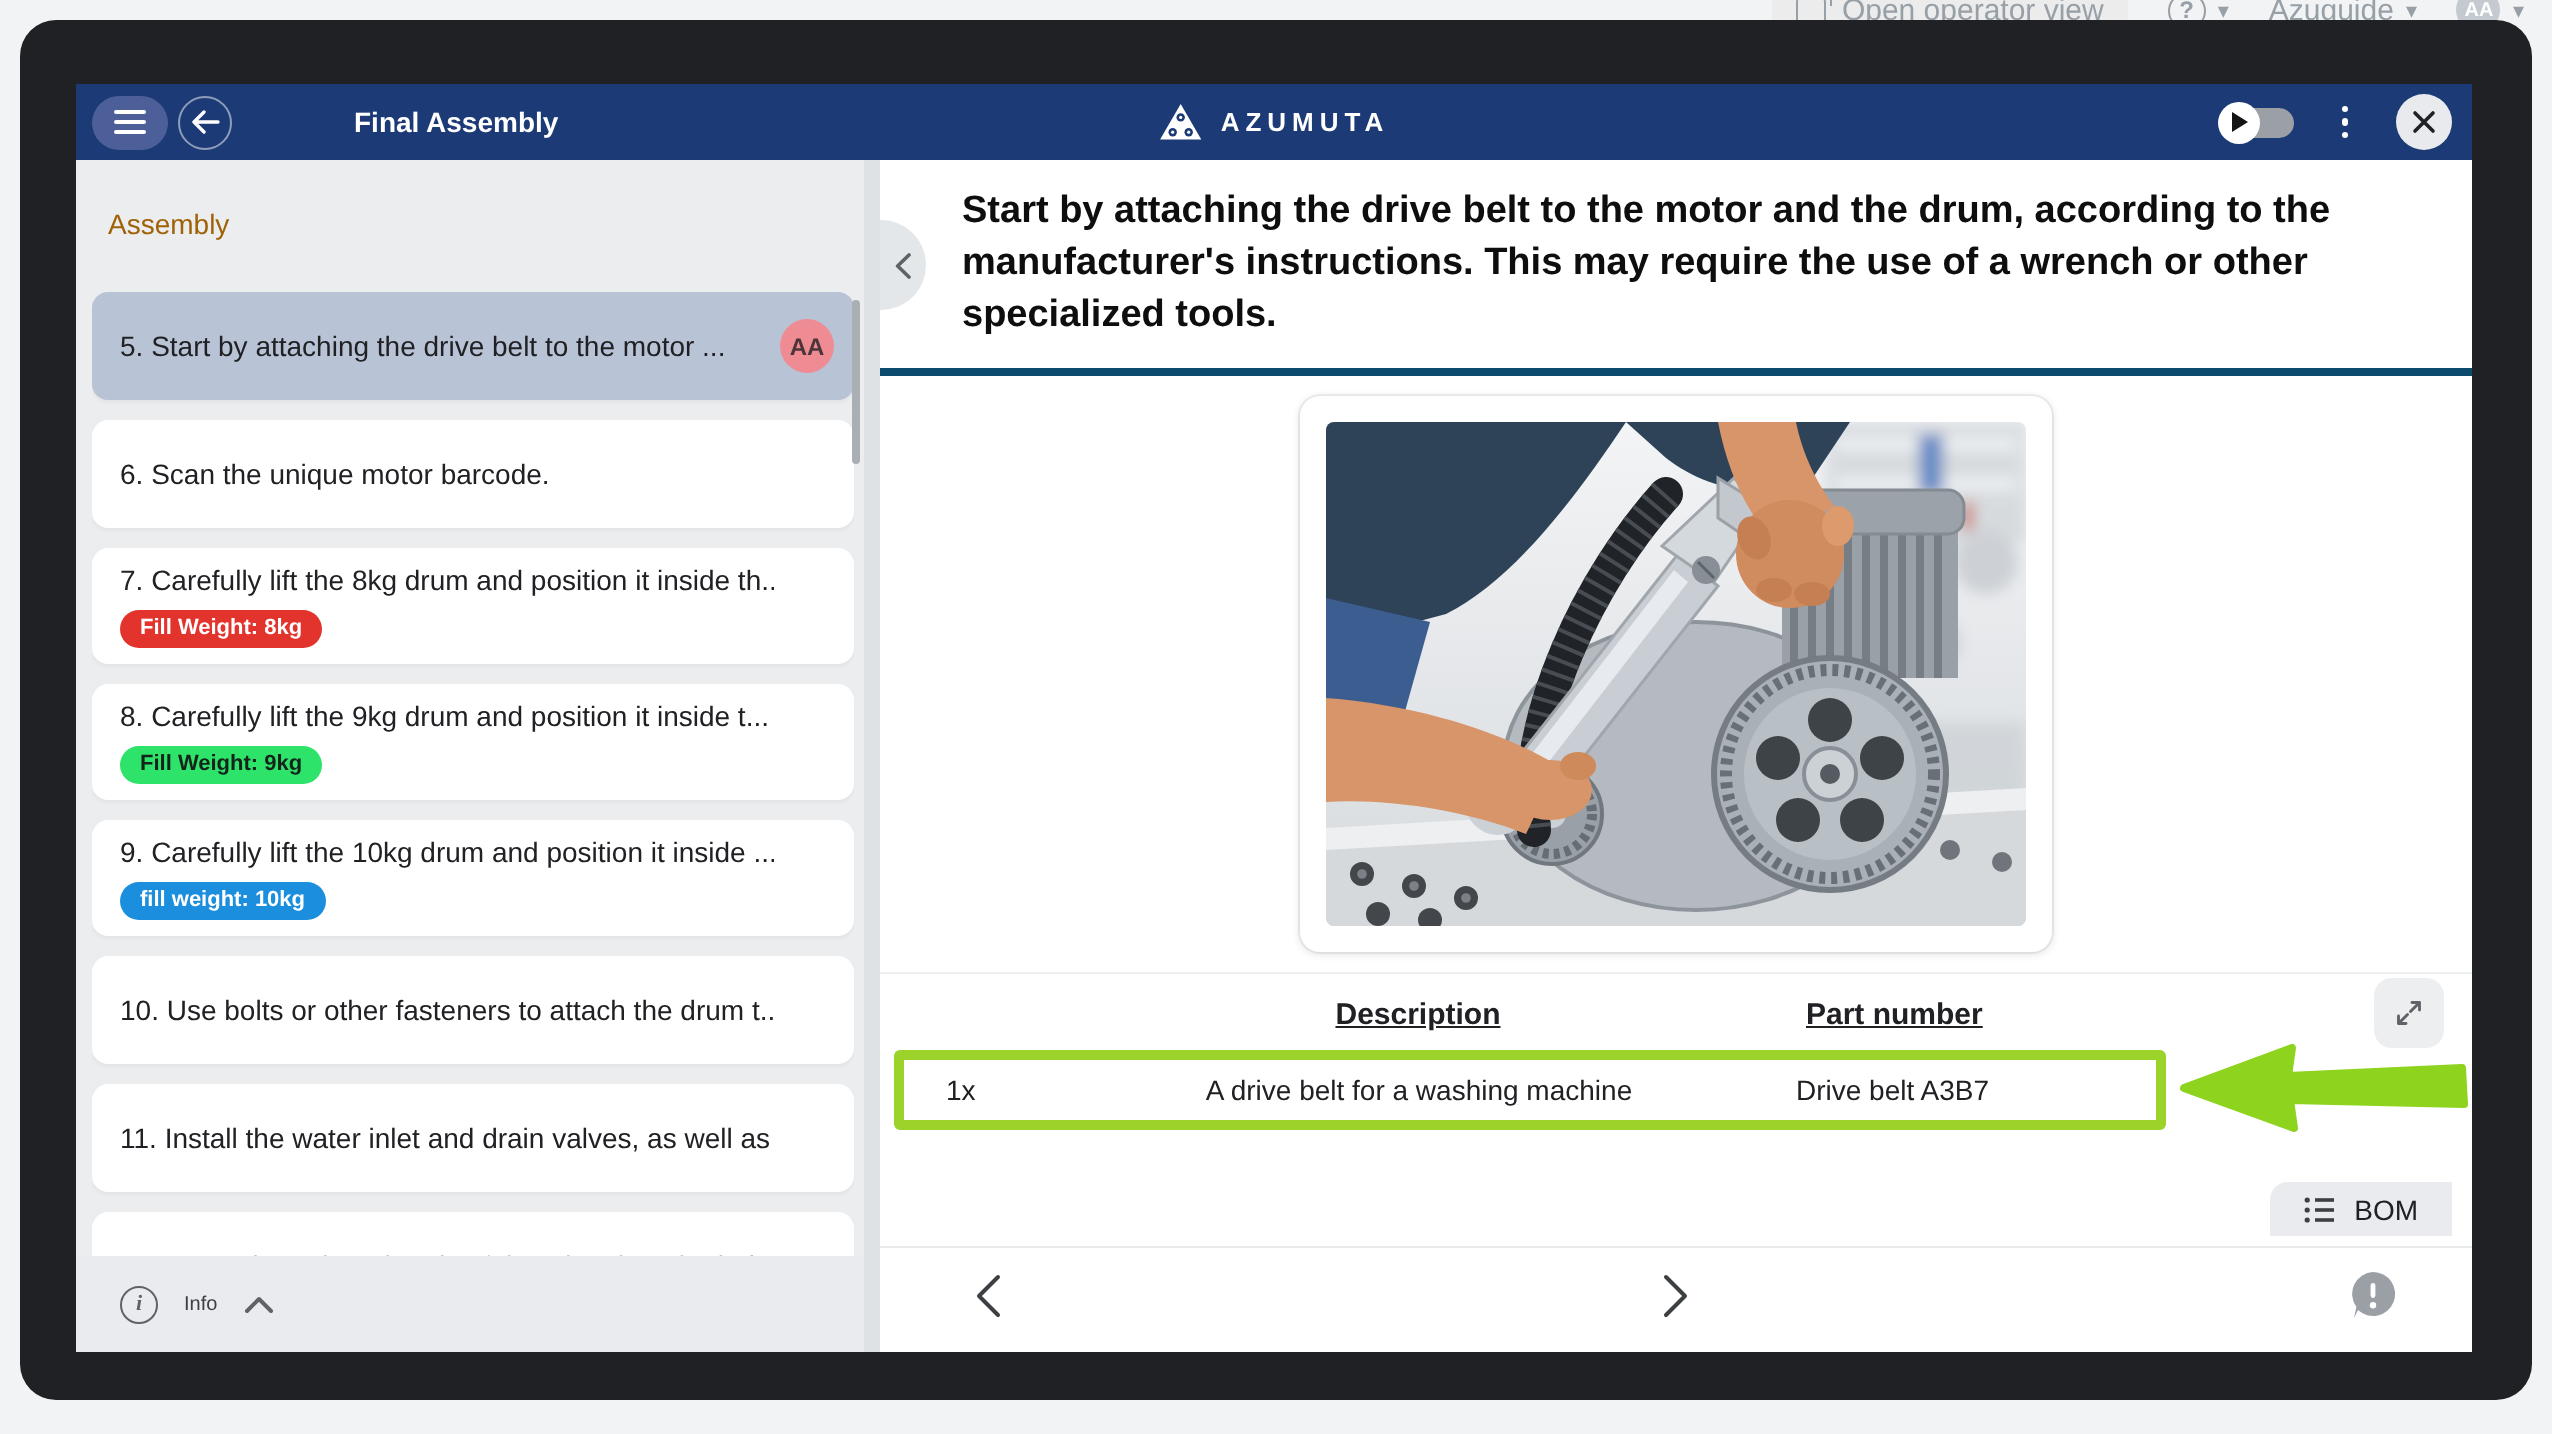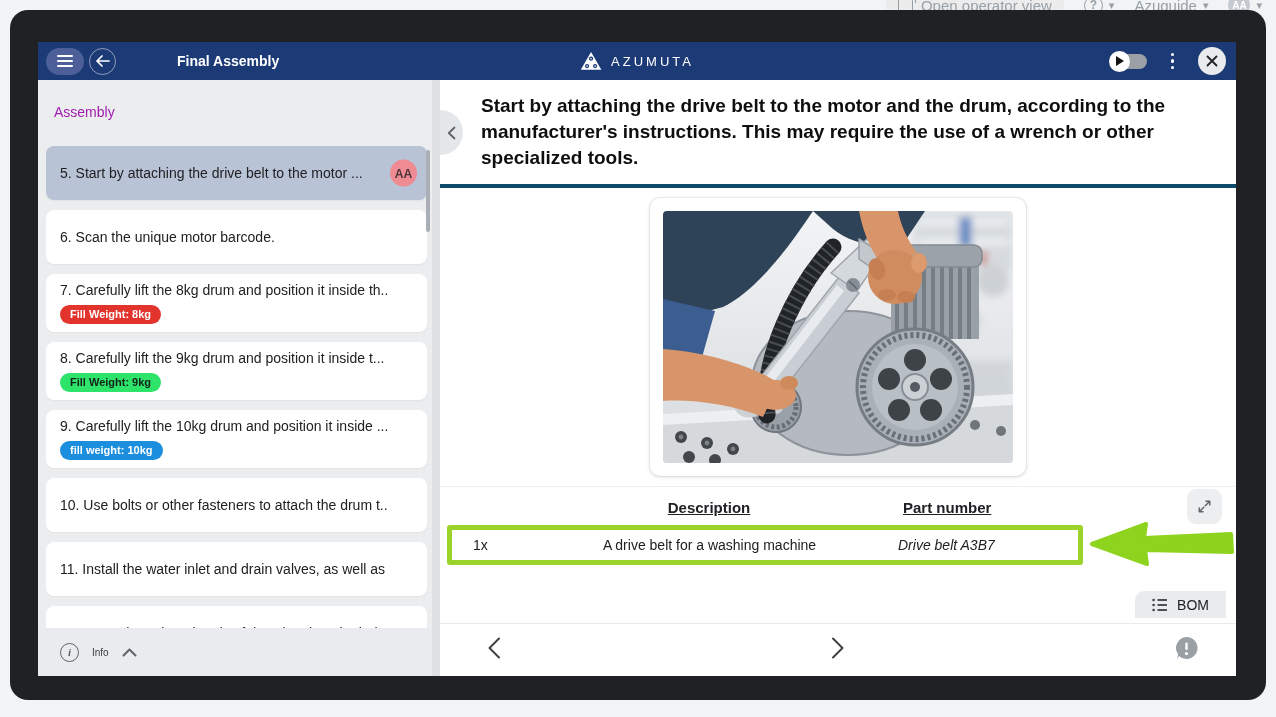--- a/index.html
+++ b/index.html
@@ -37,35 +37,35 @@
     display:flex; flex-direction:column; overflow:hidden; background:#dfe2e5;
   }
 
   
   .app-header { flex:0 0 38px; background:#1c3a75; position:relative; display:flex; align-items:center; padding:0 8px; }
   .hamburger-btn { width:38px; height:27px; border-radius:14px; background:#4c5f99; display:flex; flex-direction:column; gap:3px; align-items:center; justify-content:center; cursor:pointer; }
   .hamburger-btn i { display:block; width:16px; height:2px; background:#fff; border-radius:1px; }
   .back-btn { margin-left:5px; width:27px; height:27px; border-radius:50%; border:1px solid rgba(255,255,255,.5); display:flex; align-items:center; justify-content:center; cursor:pointer; }
   .hdr-title { margin-left:14px; color:#fff; font-size:14px; font-weight:700;padding-left:47px; }
   .brand { position:absolute; left:50%; top:50%; transform:translate(-50%,-50%); display:flex; align-items:center; gap:9px; color:#fff; }
-  .brand-name { font-size:13px; font-weight:400; letter-spacing:3px; }
+  .brand-name { font-size:13px; font-weight:700; letter-spacing:3px; }
   .hdr-right { position:absolute; right:10px; top:0; height:38px; display:flex; align-items:center; gap:21px; }
   .play-toggle { width:36px; height:15px; border-radius:8px; background:#9aa0a6; position:relative; cursor:pointer; }
   .play-thumb { position:absolute; left:-2px; top:-3px; width:21px; height:21px; border-radius:50%; background:#fff; display:flex; align-items:center; justify-content:center; }
   .play-glyph { width:0; height:0; border-left:8px solid #141414; border-top:5px solid transparent; border-bottom:5px solid transparent; margin-left:2px; }
   .kebab { display:flex; flex-direction:column; gap:3px; cursor:pointer; padding:3px; }
   .kebab i { width:3.5px; height:3.5px; border-radius:50%; background:#fff; display:block; }
   .close-btn { width:28px; height:28px; border-radius:50%; background:#e8eaed; display:flex; align-items:center; justify-content:center; cursor:pointer; }
 
   
   .app-body { flex:1; display:flex; min-height:0; }
 
   
   .sidebar { flex:0 0 394px; background:#ebedef; position:relative; overflow:hidden; }
-  .sidebar-label { padding:24px 0 0 16px; font-size:14px; color:#a21caf; }
+  .sidebar-label { padding:24px 0 0 16px; font-size:14px; color:#a16207; }
   .step-list { position:absolute; top:66px; left:8px; right:5px; bottom:48px; overflow:hidden; }
   .step-item { background:#fff; border-radius:8px; margin-bottom:10px; min-height:54px;
     display:flex; flex-direction:column; justify-content:center; padding:8px 40px 8px 14px;
     font-size:14px; color:#202124; position:relative; cursor:pointer; box-shadow:0 1px 2px rgba(0,0,0,.05); }
   .step-item.selected { background:#b9c3d6; }
   .step-label { white-space:nowrap; overflow:hidden; }
   .item-avatar { position:absolute; right:10px; top:50%; transform:translateY(-50%); width:27px; height:27px;
     border-radius:50%; background:#ef8b92; color:#4a3538; font-size:12px; font-weight:700;
     display:flex; align-items:center; justify-content:center; }
   .badge { margin-top:7px; align-self:flex-start; font-size:11px; font-weight:700; padding:3px 10px 4px; border-radius:10px; white-space:nowrap; }
@@ -92,21 +92,21 @@
   .parts-header { display:grid; grid-template-columns:88px 348px 1fr; padding:12px 0 6px 7px;
     font-size:15px; font-weight:700; color:#202124;text-decoration:underline; }
   .ph-desc { text-align:center; }
   .ph-part { padding-left:20px; }
   .row-highlight { position:absolute; left:7px; top:38px; width:636px; height:40px;
     border:5px solid #9bd32a; border-radius:3px; background:#fff; }
   .parts-row { display:grid; grid-template-columns:85px 345px 1fr; align-items:center; height:30px;
     font-size:14px; color:#202124; }
   .pr-qty { padding-left:21px; }
   .pr-desc { text-align:center; }
-  .pr-part { padding-left:16px;font-style:italic; }
+  .pr-part { padding-left:16px; }
   .expand-btn { position:absolute; right:14px; top:2px; width:35px; height:35px; border-radius:9px;
     background:#eceef0; display:flex; align-items:center; justify-content:center; cursor:pointer; }
   .callout-arrow { position:absolute; right:2px; top:34px; width:146px; height:46px; z-index:6; pointer-events:none; }
   .bom-btn { position:absolute; right:10px; bottom:5px; height:27px; padding:0 17px;
     background:#e9ebee; border-radius:9px 0 0 0; display:flex; align-items:center; gap:9px;
     font-size:14px; font-weight:500; color:#202124; cursor:pointer; }
 
   .nav-bar { flex:0 0 53px; border-top:1px solid #e8eaec; position:relative; display:flex; align-items:center; }
   .nav-prev { position:absolute; left:39px; padding:8px; cursor:pointer; }
   .nav-next { position:absolute; left:50%; transform:translateX(-50%); padding:8px; cursor:pointer; }

